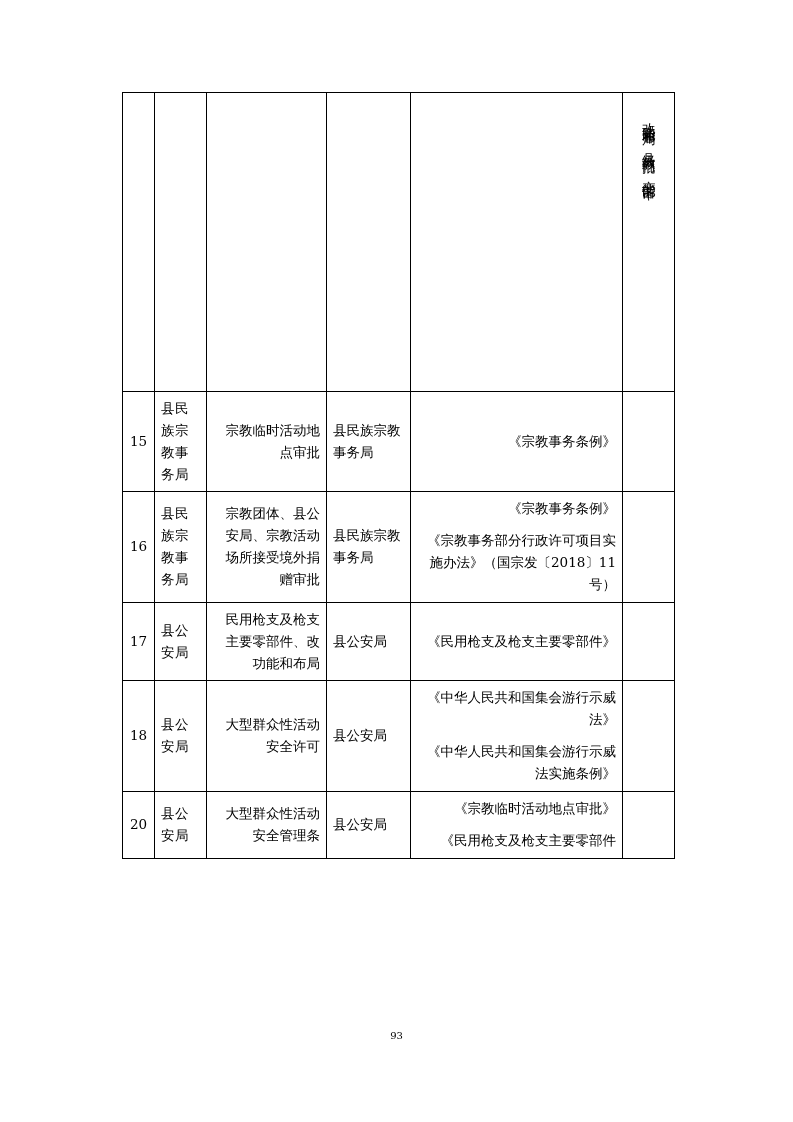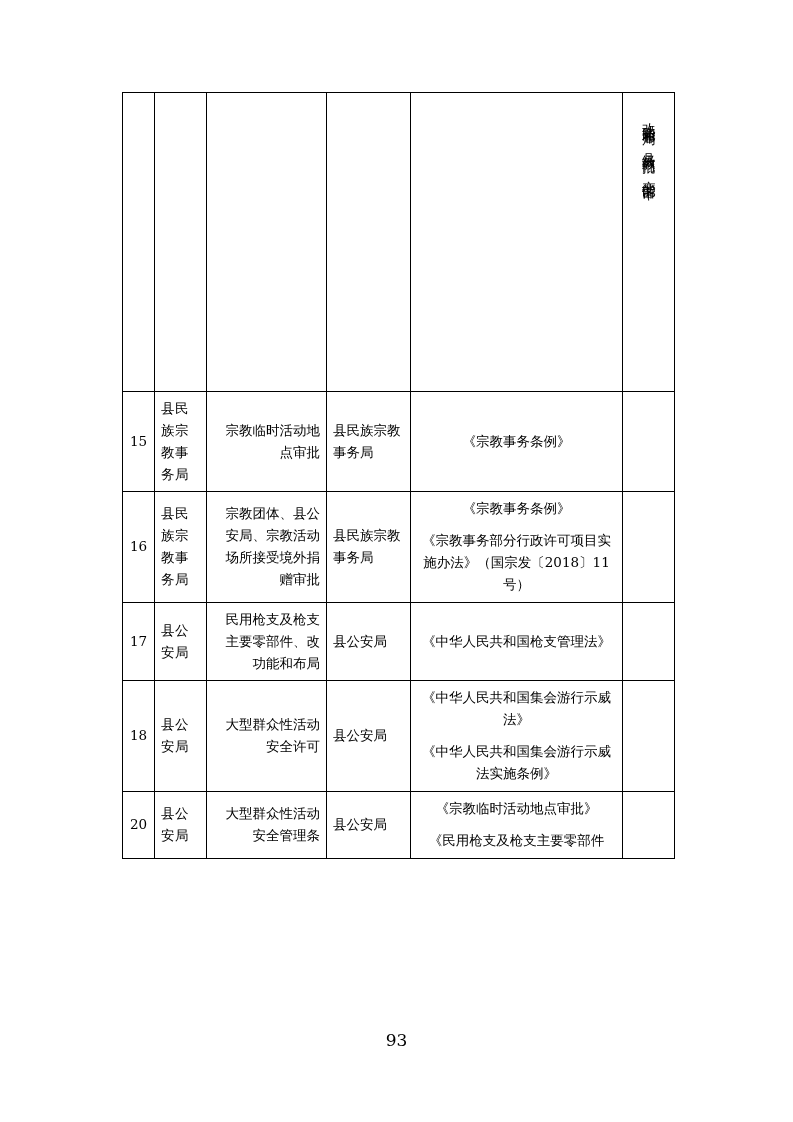--- a/index.html
+++ b/index.html
@@ -53,21 +53,21 @@
     text-align: left;
     letter-spacing: 0.5px;
   }
   .cell-item {
     text-align: right;
   }
   .cell-impl {
     text-align: left;
   }
   .cell-basis {
-    text-align: center;
+    text-align: right;
   }
   .cell-note {
     text-align: left;
   }
   .basis-line {
     margin: 0 0 10px 0;
   }
   .basis-line:last-child {
     margin-bottom: 0;
   }
@@ -88,21 +88,21 @@
     align-items: flex-start;
     padding-top: 2px;
   }
   .row-tall td { height: 286px; }
   .page-number {
     position: absolute;
     left: 0;
     top: 1030px;
     width: 793px;
     text-align: center;
-    font-size: 17px;
+    font-size: 10px;
     font-family: "DejaVu Serif", "Liberation Serif", serif;
   }
 </style>
 </head>
 <body>
 
 <div class="page">
 
   <table class="doc-table">
     <colgroup>
@@ -150,21 +150,21 @@
         </td>
         <td class="cell-note"></td>
       </tr>
 
       <tr>
         <td class="cell-num">17</td>
         <td class="cell-dept">县公安局</td>
         <td class="cell-item">民用枪支及枪支主要零部件、改功能和布局</td>
         <td class="cell-impl">县公安局</td>
         <td class="cell-basis">
-          <div class="basis-line">《中华人民共和国枪支管理法》</div>
+          <div class="basis-line">《民用枪支及枪支主要零部件》</div>
         </td>
         <td class="cell-note"></td>
       </tr>
 
       <tr>
         <td class="cell-num">18</td>
         <td class="cell-dept">县公安局</td>
         <td class="cell-item">大型群众性活动安全许可</td>
         <td class="cell-impl">县公安局</td>
         <td class="cell-basis">

